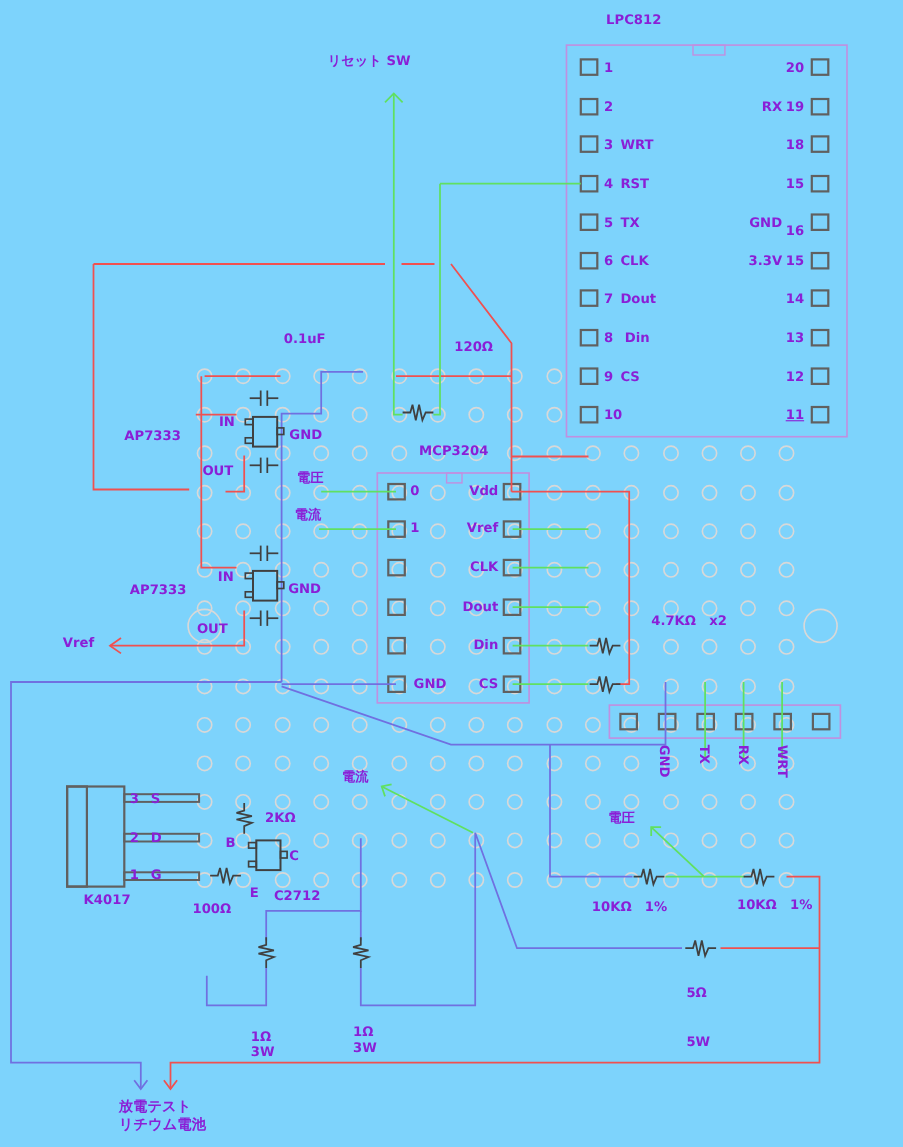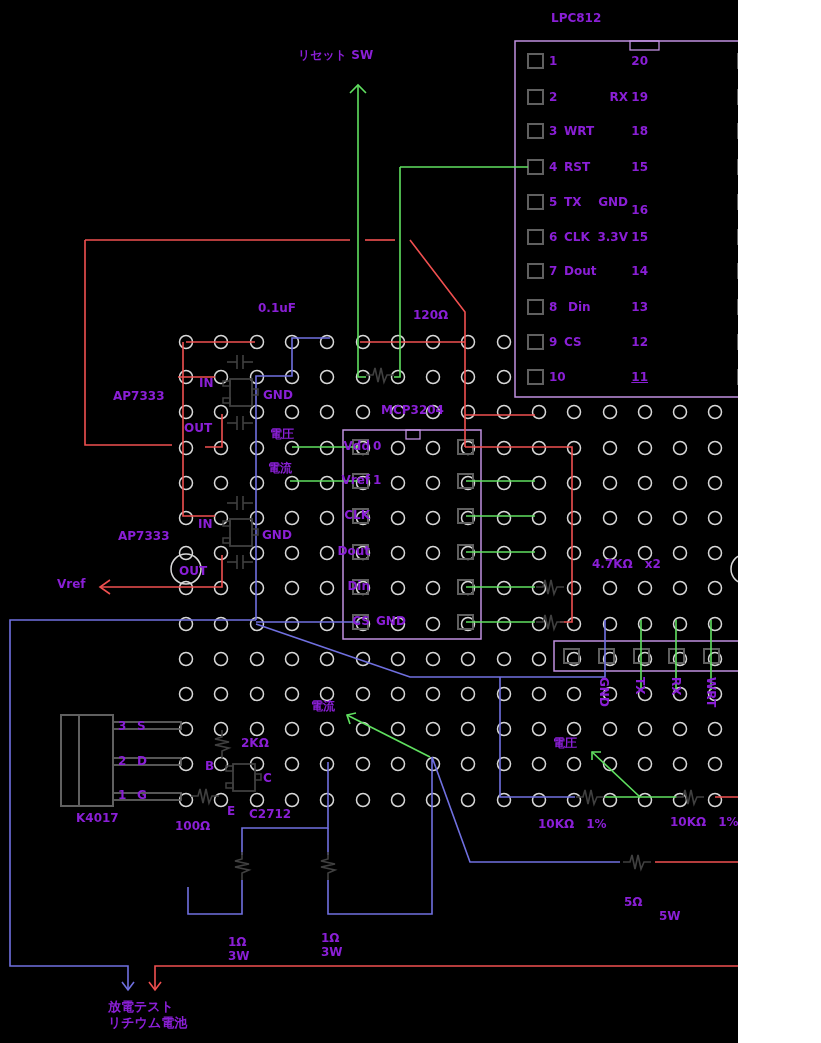--- a/index.html
+++ b/index.html
@@ -1,16 +1,16 @@
 <!DOCTYPE html>
 <html><head>
 <meta charset="utf-8">
 <style>
   html,body{margin:0;padding:0;background:#fff;}
-  #canvas{position:relative;width:738px;height:1043px;overflow:hidden;background:#000000;}
+  #canvas{position:relative;width:821px;height:1043px;overflow:hidden;background:#7dd3fc;}
   svg{position:absolute;left:0;top:0;}
   .lbl{position:absolute;color:#8a1fd6;font-family:"DejaVu Sans",sans-serif;font-weight:bold;font-size:12px;white-space:nowrap;line-height:1;}
   .vert{writing-mode:vertical-rl;}
 </style>
 </head>
 <body>
 
 <div id="canvas">
   <svg id="board" width="821" height="1043">
       <circle cx="186" cy="342" r="6.5" fill="none" stroke="#d8d8d8" stroke-width="1.5"></circle>
@@ -458,21 +458,21 @@
   <div class="lbl" style="left:241px;top:737px;">2KΩ</div>
   <div class="lbl" style="left:205px;top:760px;">B</div>
   <div class="lbl" style="left:263px;top:772px;">C</div>
   <div class="lbl" style="left:227px;top:805px;">E</div>
   <div class="lbl" style="left:249px;top:808px;">C2712</div>
   <div class="lbl" style="left:175px;top:820px;">100Ω</div>
 
   <div class="lbl" style="left:538px;top:818px;">10KΩ　1%</div>
   <div class="lbl" style="left:670px;top:816px;">10KΩ　1%</div>
   <div class="lbl" style="left:624px;top:896px;">5Ω</div>
-  <div class="lbl" style="left:624px;top:910px;margin-left:35px;">5W</div>
+  <div class="lbl" style="left:624px;top:941px;">5W</div>
 
   <div class="lbl" style="left:228px;top:936px;">1Ω</div>
   <div class="lbl" style="left:228px;top:950px;">3W</div>
   <div class="lbl" style="left:321px;top:932px;">1Ω</div>
   <div class="lbl" style="left:321px;top:946px;">3W</div>
 
   <div class="lbl" style="left:108px;top:1000px;font-size:13px;">放電テスト</div>
   <div class="lbl" style="left:108px;top:1016px;font-size:13px;">リチウム電池</div>
 </div>
 

